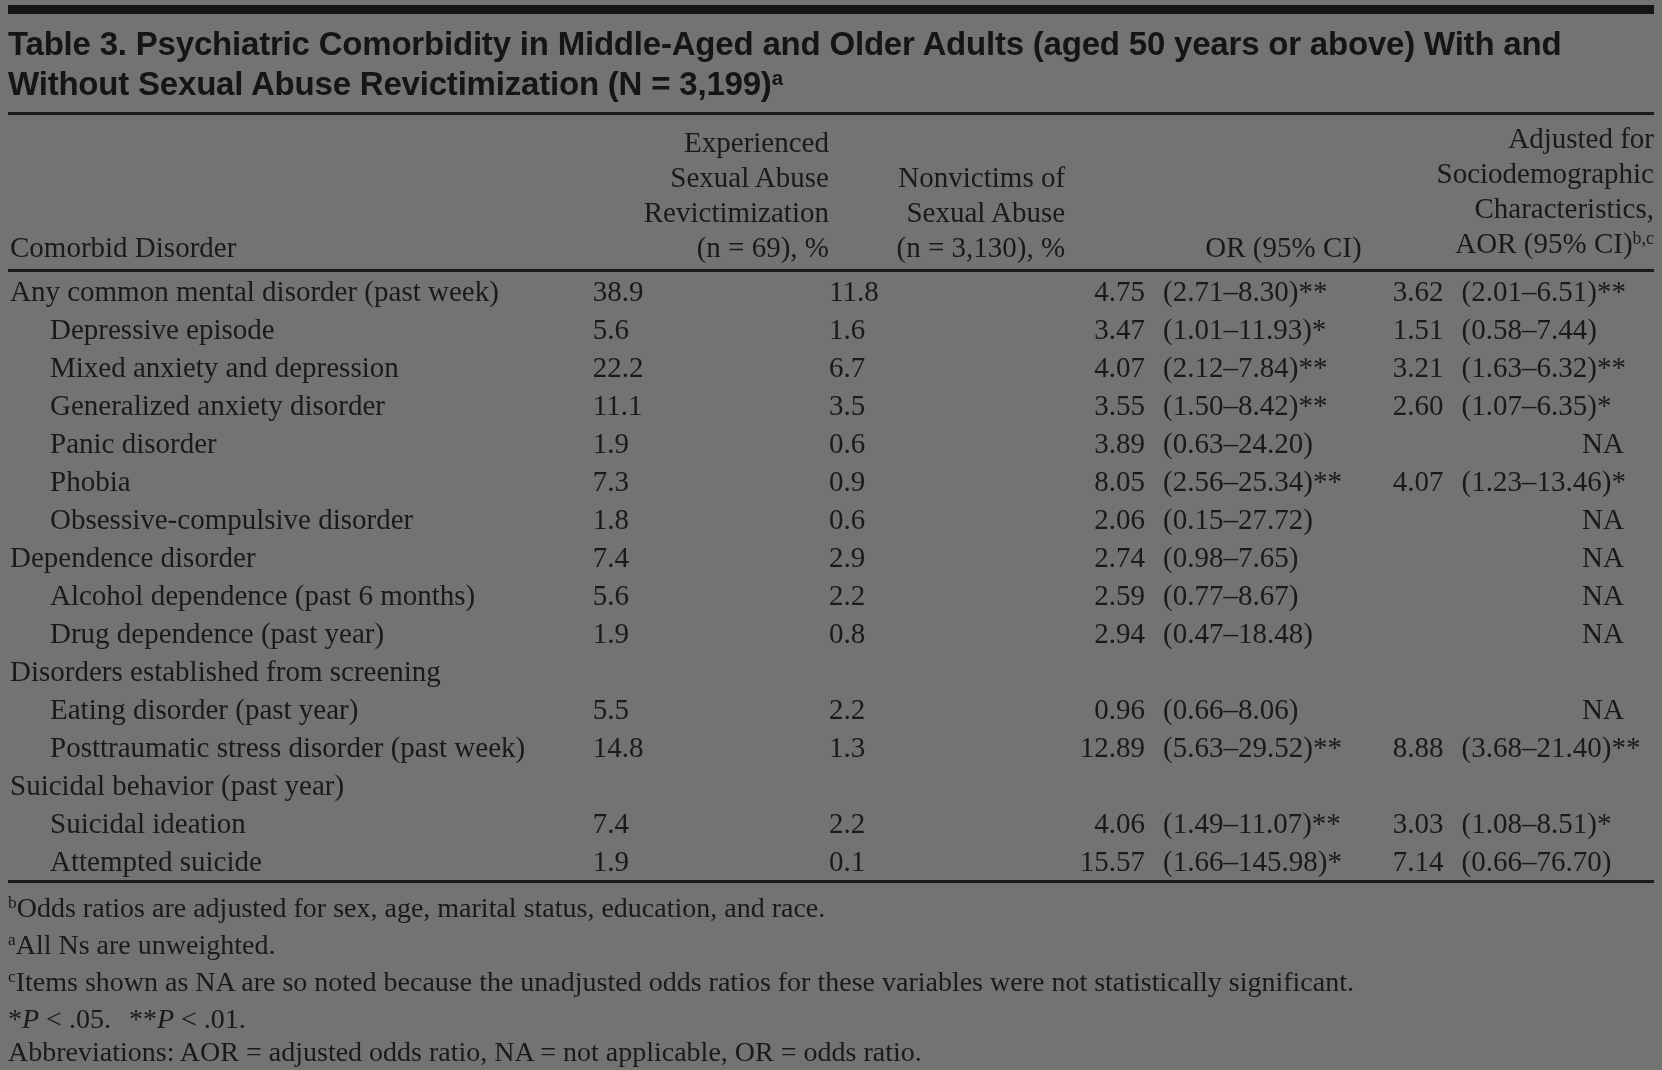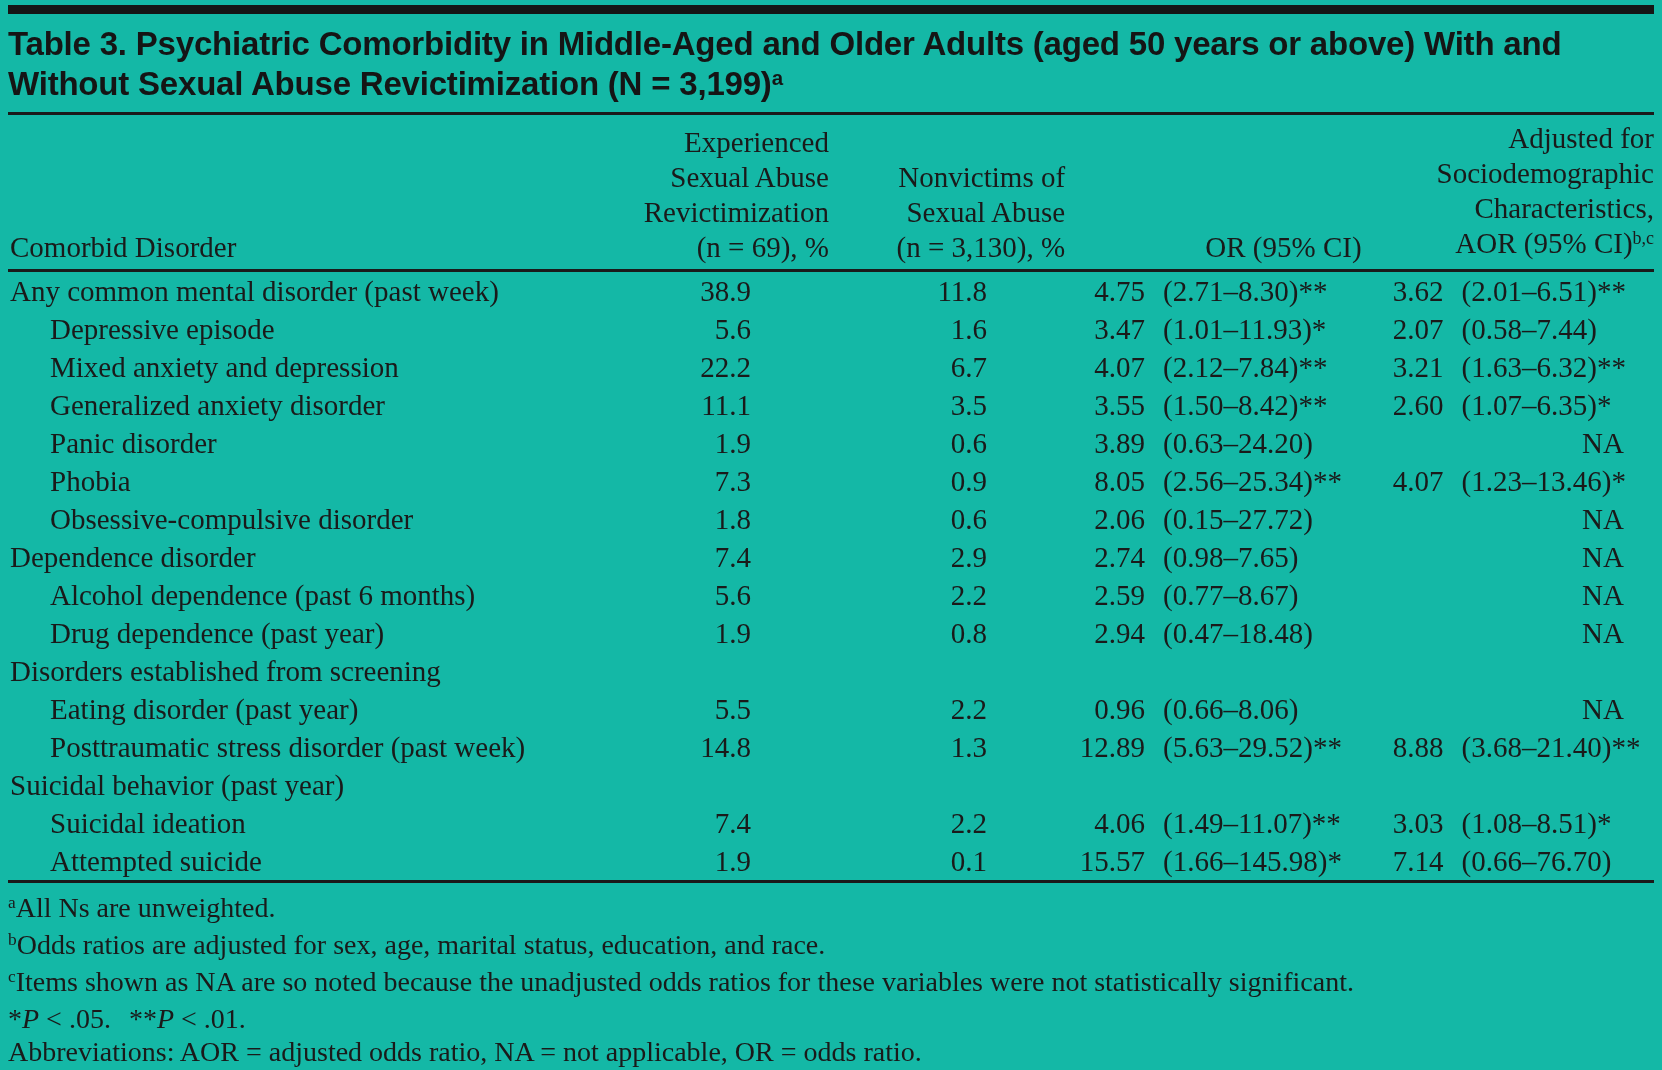--- a/index.html
+++ b/index.html
@@ -1,18 +1,18 @@
 <!DOCTYPE html>
 <html><head>
 <meta charset="utf-8">
 <style>
   html, body { margin:0; padding:0; background:#ffffff; }
   .page {
     position:relative; width:1662px; height:1070px; overflow:hidden;
-    background:#14b8a6; color:#1a1a1a;
+    background:#737373; color:#1a1a1a;
     font-family:"Liberation Serif", serif;
   }
   .bar { margin:0 8px; height:9px; background:#151515; }
   .top-bar { margin-top:5px; }
   .title {
     font-family:"Liberation Sans", sans-serif; font-weight:700;
     font-size:33px; line-height:40px; letter-spacing:-0.2px;
     color:#151515; margin:10px 8px 4px 8px; white-space:nowrap;
   }
   .title-rule { margin:0 8px; height:3px; background:#1a1a1a; }
@@ -25,21 +25,21 @@
   col.c4{width:295px;} col.c5{width:291px;}
   thead th {
     vertical-align:bottom; font-weight:normal; text-align:right;
     line-height:35px; padding:6px 0 4px 0; border-bottom:3px solid #1a1a1a;
   }
   thead th.left { text-align:left; padding-left:2px; }
   tbody td { line-height:38px; height:38px; padding:0; vertical-align:middle; }
   tbody tr:last-child td { border-bottom:3px solid #1a1a1a; }
   td.label { padding-left:2px; }
   td.label.indent { padding-left:42px; }
-  td.pct { text-align:right; padding-right:78px; }
+  td.pct { text-align:left; padding-right:78px; }
   td.orv  { text-align:left; padding-left:8px; }
   td.aorv { text-align:left; padding-left:10px; }
   td.na { text-align:right; padding-left:0; padding-right:30px; }
   .num { display:inline-block; width:72px; text-align:right; }
   .ci { margin-left:18px; }
   .footnotes { margin:8px 8px 0 8px; font-size:28px; line-height:33px; }
   .sig-part { display:inline-block; }
   .sig-part + .sig-part { margin-left:18px; }
 </style>
 </head>
@@ -78,21 +78,21 @@
           <td class="pct">38.9</td>
           <td class="pct">11.8</td>
           <td class="orv"><span class="num">4.75</span><span class="ci">(2.71–8.30)</span><span class="stars">**</span></td>
           <td class="aorv"><span class="num">3.62</span><span class="ci">(2.01–6.51)</span><span class="stars">**</span></td>
         </tr>
         <tr>
           <td class="label indent">Depressive episode</td>
           <td class="pct">5.6</td>
           <td class="pct">1.6</td>
           <td class="orv"><span class="num">3.47</span><span class="ci">(1.01–11.93)</span><span class="stars">*</span></td>
-          <td class="aorv"><span class="num">2.07</span><span class="ci">(0.58–7.44)</span></td>
+          <td class="aorv"><span class="num">1.51</span><span class="ci">(0.58–7.44)</span></td>
         </tr>
         <tr>
           <td class="label indent">Mixed anxiety and depression</td>
           <td class="pct">22.2</td>
           <td class="pct">6.7</td>
           <td class="orv"><span class="num">4.07</span><span class="ci">(2.12–7.84)</span><span class="stars">**</span></td>
           <td class="aorv"><span class="num">3.21</span><span class="ci">(1.63–6.32)</span><span class="stars">**</span></td>
         </tr>
         <tr>
           <td class="label indent">Generalized anxiety disorder</td>
@@ -182,20 +182,20 @@
           <td class="label indent">Attempted suicide</td>
           <td class="pct">1.9</td>
           <td class="pct">0.1</td>
           <td class="orv"><span class="num">15.57</span><span class="ci">(1.66–145.98)</span><span class="stars">*</span></td>
           <td class="aorv"><span class="num">7.14</span><span class="ci">(0.66–76.70)</span></td>
         </tr>
       </tbody>
   </table>
 
   <div class="footnotes" id="footnotes">
+      <div class="fn-line"><span class="sup">b</span>Odds ratios are adjusted for sex, age, marital status, education, and race.</div>
       <div class="fn-line"><span class="sup">a</span>All Ns are unweighted.</div>
-      <div class="fn-line"><span class="sup">b</span>Odds ratios are adjusted for sex, age, marital status, education, and race.</div>
       <div class="fn-line"><span class="sup">c</span>Items shown as NA are so noted because the unadjusted odds ratios for these variables were not statistically significant.</div>
       <div class="fn-line"><span class="sig-part">*<i>P</i> &lt; .05.</span><span class="sig-part">**<i>P</i> &lt; .01.</span></div>
       <div class="fn-line">Abbreviations: AOR = adjusted odds ratio, NA = not applicable, OR = odds ratio.</div>
     </div>
 
 </div>
 
 </body></html>

